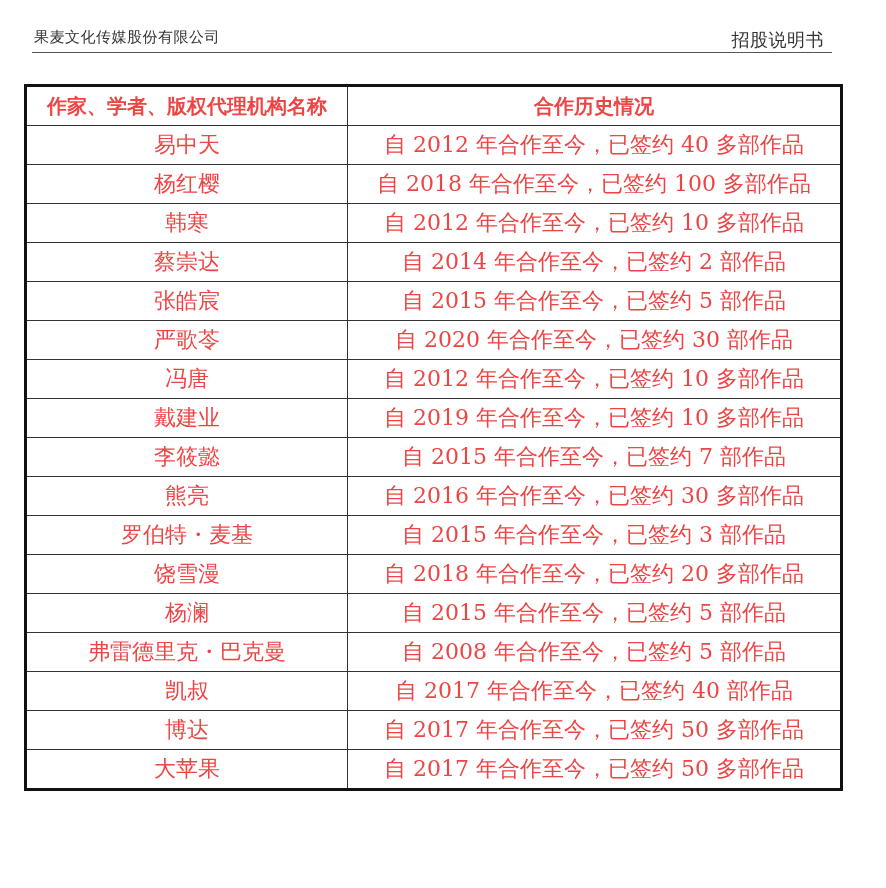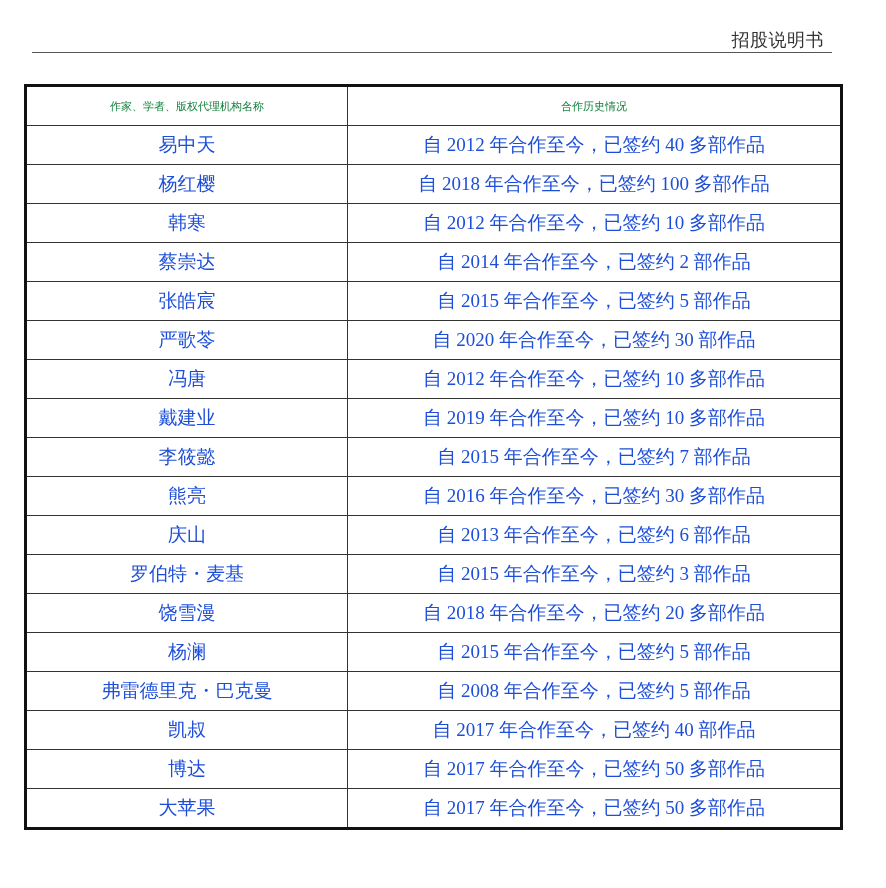--- a/index.html
+++ b/index.html
@@ -47,41 +47,41 @@
       border-collapse: collapse;
       border: 3px solid #111;
       table-layout: fixed;
     }
     table.data-table th,
     table.data-table td {
       border: 1.2px solid #333;
       text-align: center;
       vertical-align: middle;
       padding: 0;
-      font-size: 19px;
-      color: #1d4ed8;
-      font-family: Liberation Serif, serif;
+      font-size: 22px;
+      color: #ef4444;
     }
     table.data-table th {
       height: 38px;
-      font-weight: normal;
+      font-weight: bold;
       font-family: "DejaVu Sans", "Liberation Sans", sans-serif;
-      font-size: 11px;
-      color: #15803d;
+      font-size: 20px;
+      color: #ef4444;
     }
     table.data-table td {
       height: 38px;
     }
     col.c1 { width: 322px; }
     col.c2 { width: 494px; }
   </style>
 </head>
 <body>
 
 <div class="page-header">
+  <span class="header-left">果麦文化传媒股份有限公司</span>
   <span class="header-right">招股说明书</span>
 </div>
 
 <table class="data-table">
   <colgroup>
       <col class="c1">
       <col class="c2">
     </colgroup>
   <thead>
     <tr>
@@ -124,24 +124,20 @@
       </tr>
     <tr>
         <td>李筱懿</td>
         <td>自 2015 年合作至今，已签约 7 部作品</td>
       </tr>
     <tr>
         <td>熊亮</td>
         <td>自 2016 年合作至今，已签约 30 多部作品</td>
       </tr>
     <tr>
-        <td>庆山</td>
-        <td>自 2013 年合作至今，已签约 6 部作品</td>
-      </tr>
-    <tr>
         <td>罗伯特・麦基</td>
         <td>自 2015 年合作至今，已签约 3 部作品</td>
       </tr>
     <tr>
         <td>饶雪漫</td>
         <td>自 2018 年合作至今，已签约 20 多部作品</td>
       </tr>
     <tr>
         <td>杨澜</td>
         <td>自 2015 年合作至今，已签约 5 部作品</td>

